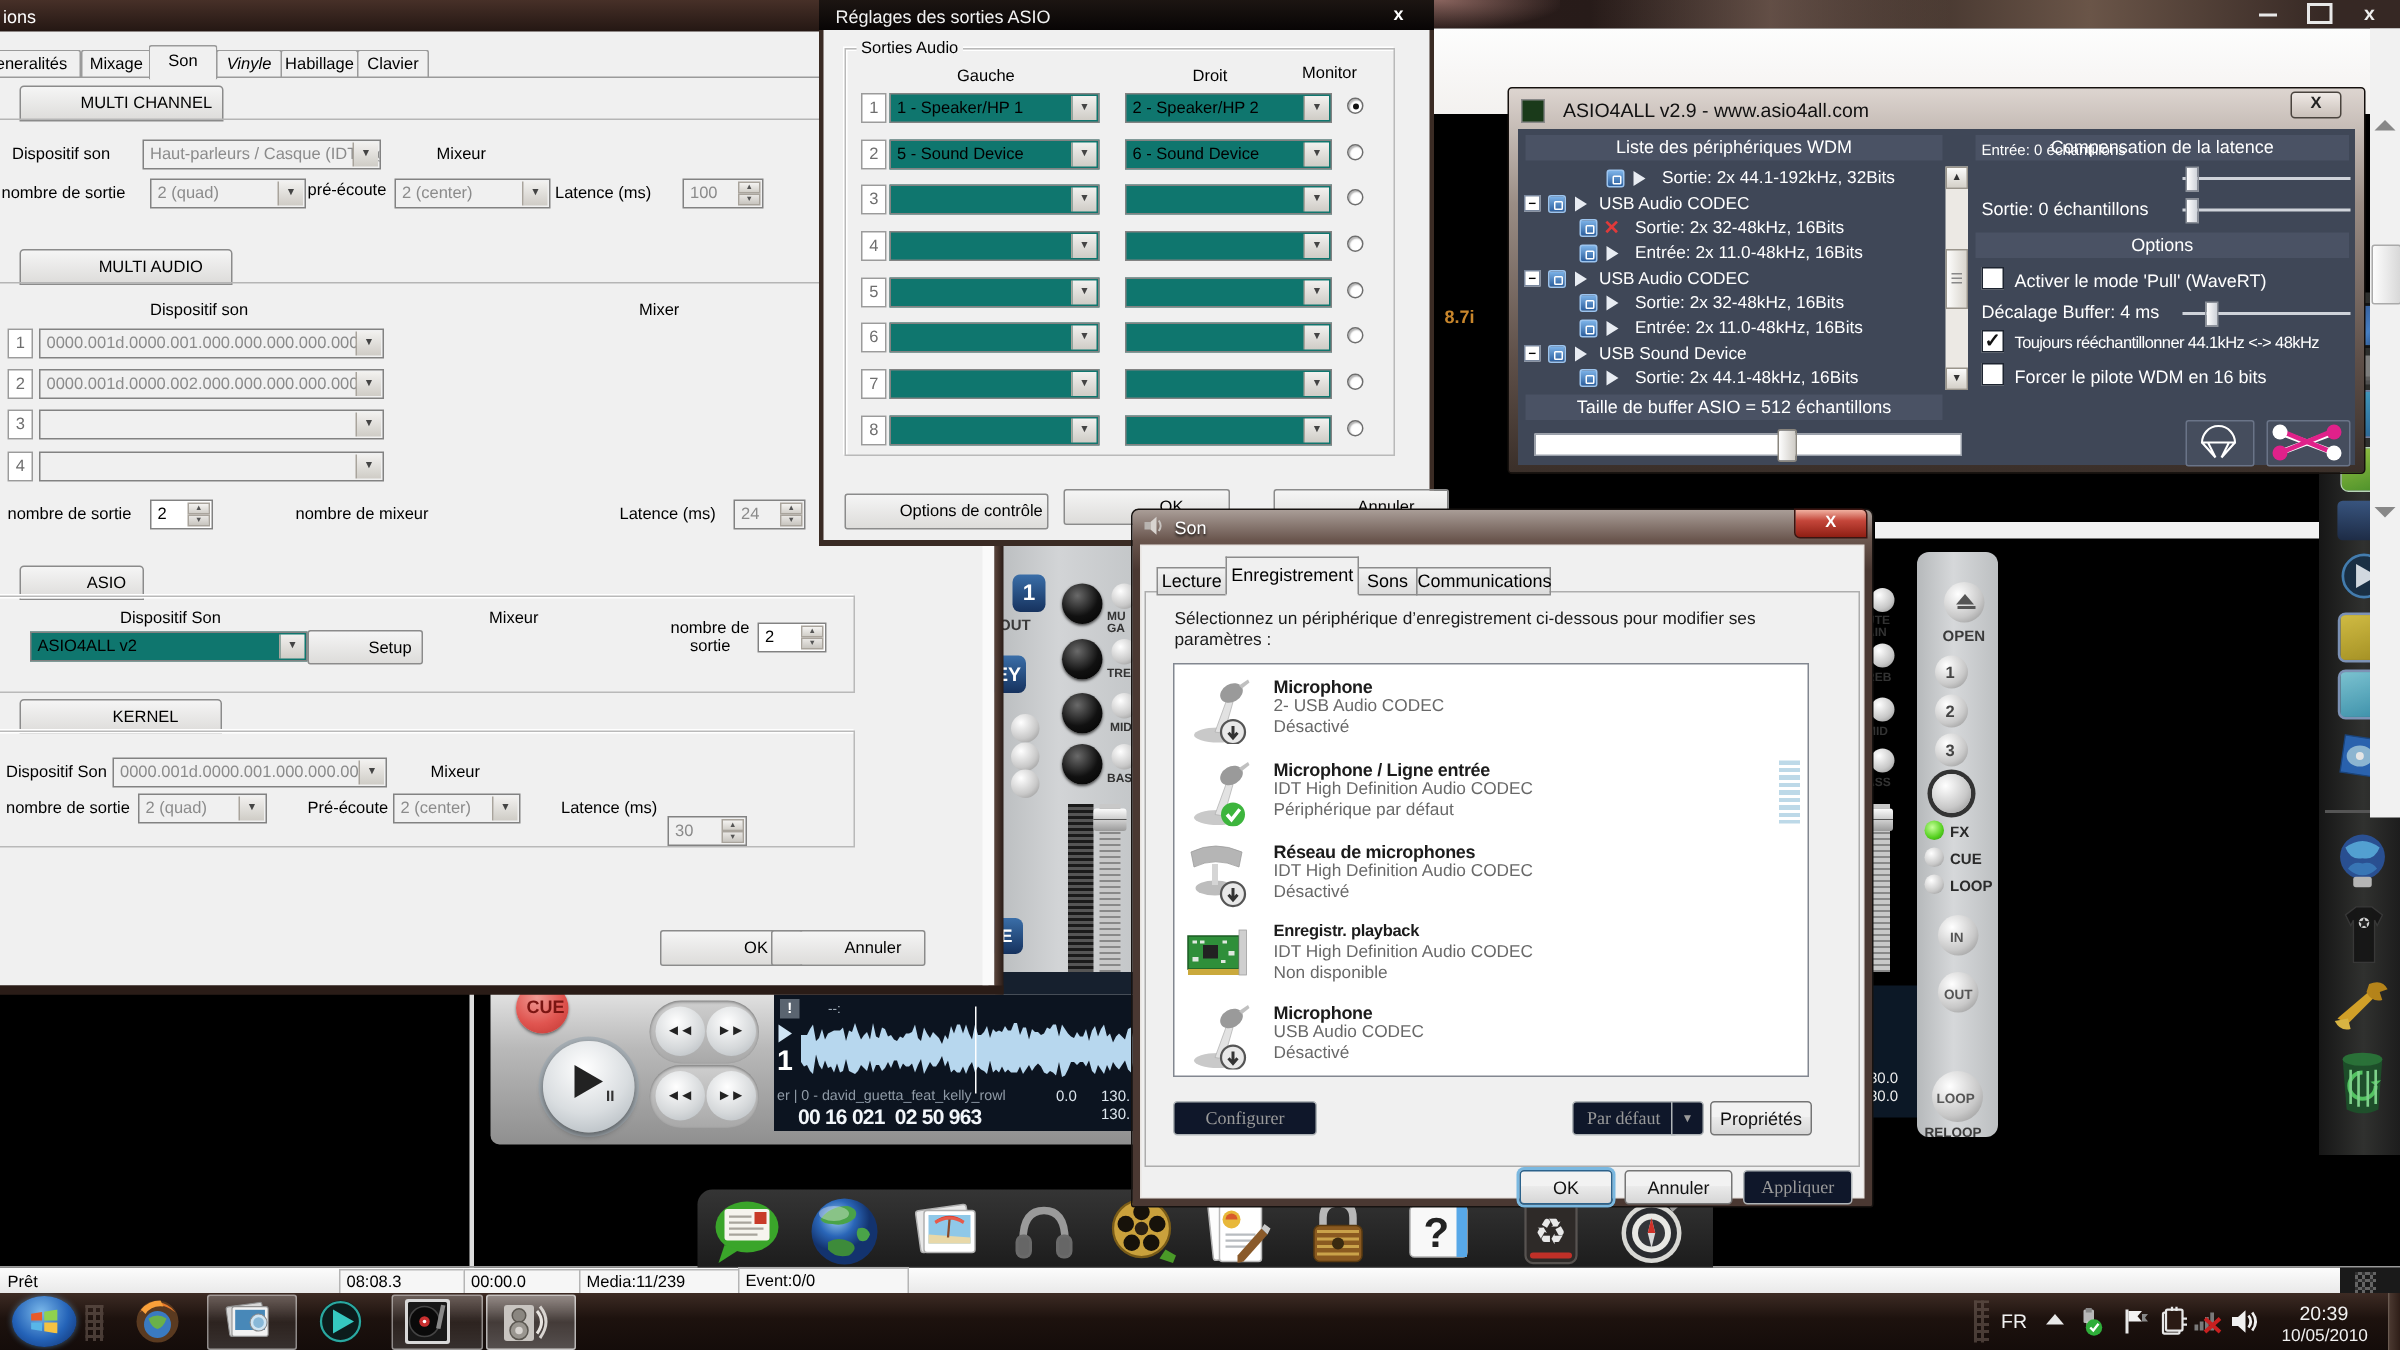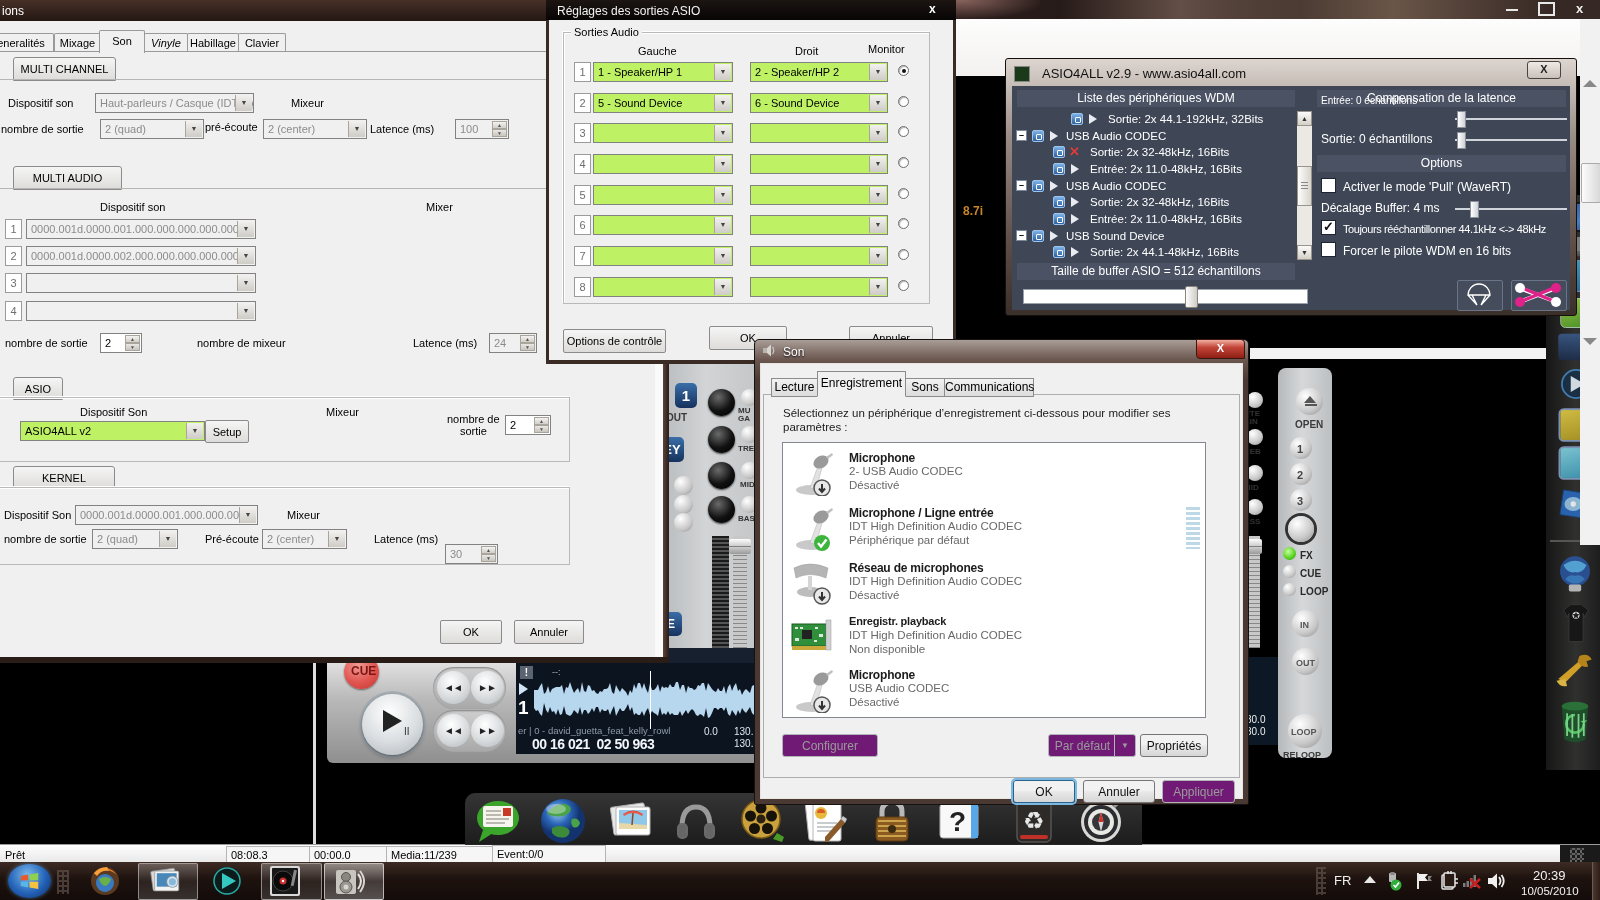--- a/index.html
+++ b/index.html
@@ -1,30 +1,30 @@
 <!DOCTYPE html>
 <html><head><meta charset="utf-8">
 <style>
 html,body{margin:0;padding:0;width:1600px;height:900px;overflow:hidden;background:#000;
  font-family:"Liberation Sans",sans-serif;}
 .a{position:absolute;}
 .t{position:absolute;font-size:11px;color:#000;white-space:nowrap;line-height:1;}
-.combo{position:absolute;height:18px;background:#bef264;border:1px solid #828282;font-size:11px;color:#000;line-height:18px;padding-left:4px;white-space:nowrap;overflow:hidden;}
+.combo{position:absolute;height:18px;background:#0f766e;border:1px solid #828282;font-size:11px;color:#000;line-height:18px;padding-left:4px;white-space:nowrap;overflow:hidden;}
 .combo.dis{background:#f0f0f0;color:#8b8b8b;}
 .ca{position:absolute;right:1px;top:1px;bottom:1px;width:16px;background:linear-gradient(#f2f1ef,#cfccc6);border-left:1px solid #a9a49c;color:#444;font-size:7px;display:flex;align-items:center;justify-content:center;}
 .spin{position:absolute;height:18px;background:#fff;border:1px solid #828282;font-size:11px;color:#000;line-height:18px;padding-left:4px;}
 .spin.dis{background:#f0f0f0;color:#8b8b8b;}
 .sa{position:absolute;right:1px;top:1px;width:15px;height:8px;background:linear-gradient(#f4f3f1,#d2cfc9);border:1px solid #a9a49c;box-sizing:border-box;color:#555;font-size:5px;text-align:center;line-height:7px;}
 .sb{position:absolute;right:1px;top:9px;width:15px;height:8px;background:linear-gradient(#e9e7e4,#c8c5bf);border:1px solid #a9a49c;box-sizing:border-box;color:#555;font-size:5px;text-align:center;line-height:6px;}
-.btn{position:absolute;background:linear-gradient(#f5f5f5,#dddcda);border:1px solid #8b8b8b;font-size:11px;color:#000;display:flex;align-items:center;justify-content:center;border-radius:2px;}
+.btn{position:absolute;background:linear-gradient(#f5f5f5,#dddcda);border:1px solid #8b8b8b;font-size:11px;color:#000;display:flex;align-items:center;justify-content:center;border-radius:2px;padding-left:33px;}
 .num{position:absolute;width:15px;height:18px;background:#fff;border:1px solid #9b9b9b;font-size:11px;color:#6e6e6e;text-align:center;line-height:18px;}
 .gb{position:absolute;border:1px solid #b9b9b9;box-shadow:1px 1px 0 #fff inset, -1px -1px 0 #fff;}
 .tab{position:absolute;background:#f0f0f0;border:1px solid #9a9a9a;border-bottom:none;border-radius:2px 2px 0 0;font-size:11px;text-align:center;}
 .w7b{position:absolute;background:linear-gradient(#f2f2f2 45%,#ebebeb 46%,#d6d6d6);border:1px solid #757575;border-radius:3px;font-size:12px;color:#111;display:flex;align-items:center;justify-content:center;}
-.w7b.dis{background:#701a75;border-color:#b0b5b8;color:#9a9a9a;}
+.w7b.dis{background:#0f172a;border-color:#b0b5b8;color:#9a9a9a;font-family:Liberation Serif, serif;}
 .hdr{position:absolute;background:#4a5264;color:#fff;font-size:12px;text-align:center;line-height:17px;height:17px;}
 .trow{position:absolute;color:#fff;font-size:11.5px;line-height:1;white-space:nowrap;}
 .tic{position:absolute;width:12px;height:12px;border-radius:2px;background:linear-gradient(#7db3e8,#2c5f9e);border:1px solid #9cc4ee;box-sizing:border-box;}
 .tic:after{content:"";position:absolute;left:3px;top:3px;width:4px;height:4px;border:1px solid #fff;border-radius:1px;}
 .led{position:absolute;border-radius:50%;background:radial-gradient(circle at 35% 30%,#fff,#c8c8c8 60%,#8a8a8a);}
 .knob{position:absolute;border-radius:50%;background:radial-gradient(circle at 38% 30%,#6a6a6a,#111 55%,#000);box-shadow:0 1px 2px rgba(0,0,0,.7);}
 .ckb{position:absolute;width:13px;height:13px;background:#fff;border:1px solid #1d2430;}
 .dockico{position:absolute;border-radius:6px;opacity:.88;transform:scale(.88);transform-origin:center;}
 .rad{width:9px;height:9px;border-radius:50%;background:#fff;border:1px solid #6e6e6e;box-shadow:inset 1px 1px 1px rgba(0,0,0,.3);}
 .rad span{position:absolute;left:2.5px;top:2.5px;width:4px;height:4px;border-radius:50%;background:#111;}
@@ -55,21 +55,21 @@
 
   <div class="a" style="left:313px;top:660px;width:3px;height:185px;background:#ddd;"></div>
 
   <div class="a" style="left:327px;top:656px;width:436px;height:107px;background:linear-gradient(#e8e8e8,#b9b9b9 40%,#8f8f8f);border-radius:6px;"></div>
 
   <div class="a" style="left:344px;top:655px;width:35px;height:34px;border-radius:50%;background:radial-gradient(circle at 40% 30%,#f09a94,#e05550 55%,#c03530);box-shadow:0 1px 2px rgba(0,0,0,.5);"></div>
   <div class="a" style="left:351px;top:664px;color:#7a1512;font-size:12px;font-weight:bold;">CUE</div>
 
   <div class="a" style="left:362px;top:694px;width:61px;height:61px;border-radius:50%;background:radial-gradient(circle at 45% 30%,#ffffff,#d9dde0 55%,#aab2b8);box-shadow:0 2px 4px rgba(0,0,0,.45), 0 0 0 3px rgba(160,170,178,.8);"></div>
   <div class="a" style="left:383px;top:710px;width:0;height:0;border-left:19px solid #222;border-top:11px solid transparent;border-bottom:11px solid transparent;"></div>
-  <div class="a" style="left:404px;top:726px;color:#333;font-size:10px;font-weight:normal;">II</div>
+  <div class="a" style="left:404px;top:726px;color:#333;font-size:10px;font-weight:bold;">II</div>
 
   <div class="a" style="left:433px;top:667px;width:73px;height:42px;border-radius:21px;background:linear-gradient(#cfcfcf,#a8a8a8);box-shadow:0 1px 2px rgba(0,0,0,.4) inset;"></div>
   <div class="a" style="left:437px;top:671px;width:33px;height:33px;border-radius:50%;background:radial-gradient(circle at 42% 32%,#fff,#d5d8da 60%,#b0b6bb);"></div>
   <div class="a" style="left:471px;top:671px;width:33px;height:33px;border-radius:50%;background:radial-gradient(circle at 42% 32%,#fff,#d5d8da 60%,#b0b6bb);"></div>
   <div class="a" style="left:444px;top:682px;font-size:10px;color:#222;font-weight:bold;letter-spacing:-1px;">◄◄</div>
   <div class="a" style="left:478px;top:682px;font-size:10px;color:#222;font-weight:bold;letter-spacing:-1px;">►►</div>
   <div class="a" style="left:433px;top:710px;width:73px;height:42px;border-radius:21px;background:linear-gradient(#cfcfcf,#a8a8a8);box-shadow:0 1px 2px rgba(0,0,0,.4) inset;"></div>
   <div class="a" style="left:437px;top:714px;width:33px;height:33px;border-radius:50%;background:radial-gradient(circle at 42% 32%,#fff,#d5d8da 60%,#b0b6bb);"></div>
   <div class="a" style="left:471px;top:714px;width:33px;height:33px;border-radius:50%;background:radial-gradient(circle at 42% 32%,#fff,#d5d8da 60%,#b0b6bb);"></div>
   <div class="a" style="left:444px;top:725px;font-size:10px;color:#222;font-weight:bold;letter-spacing:-1px;">◄◄</div>

